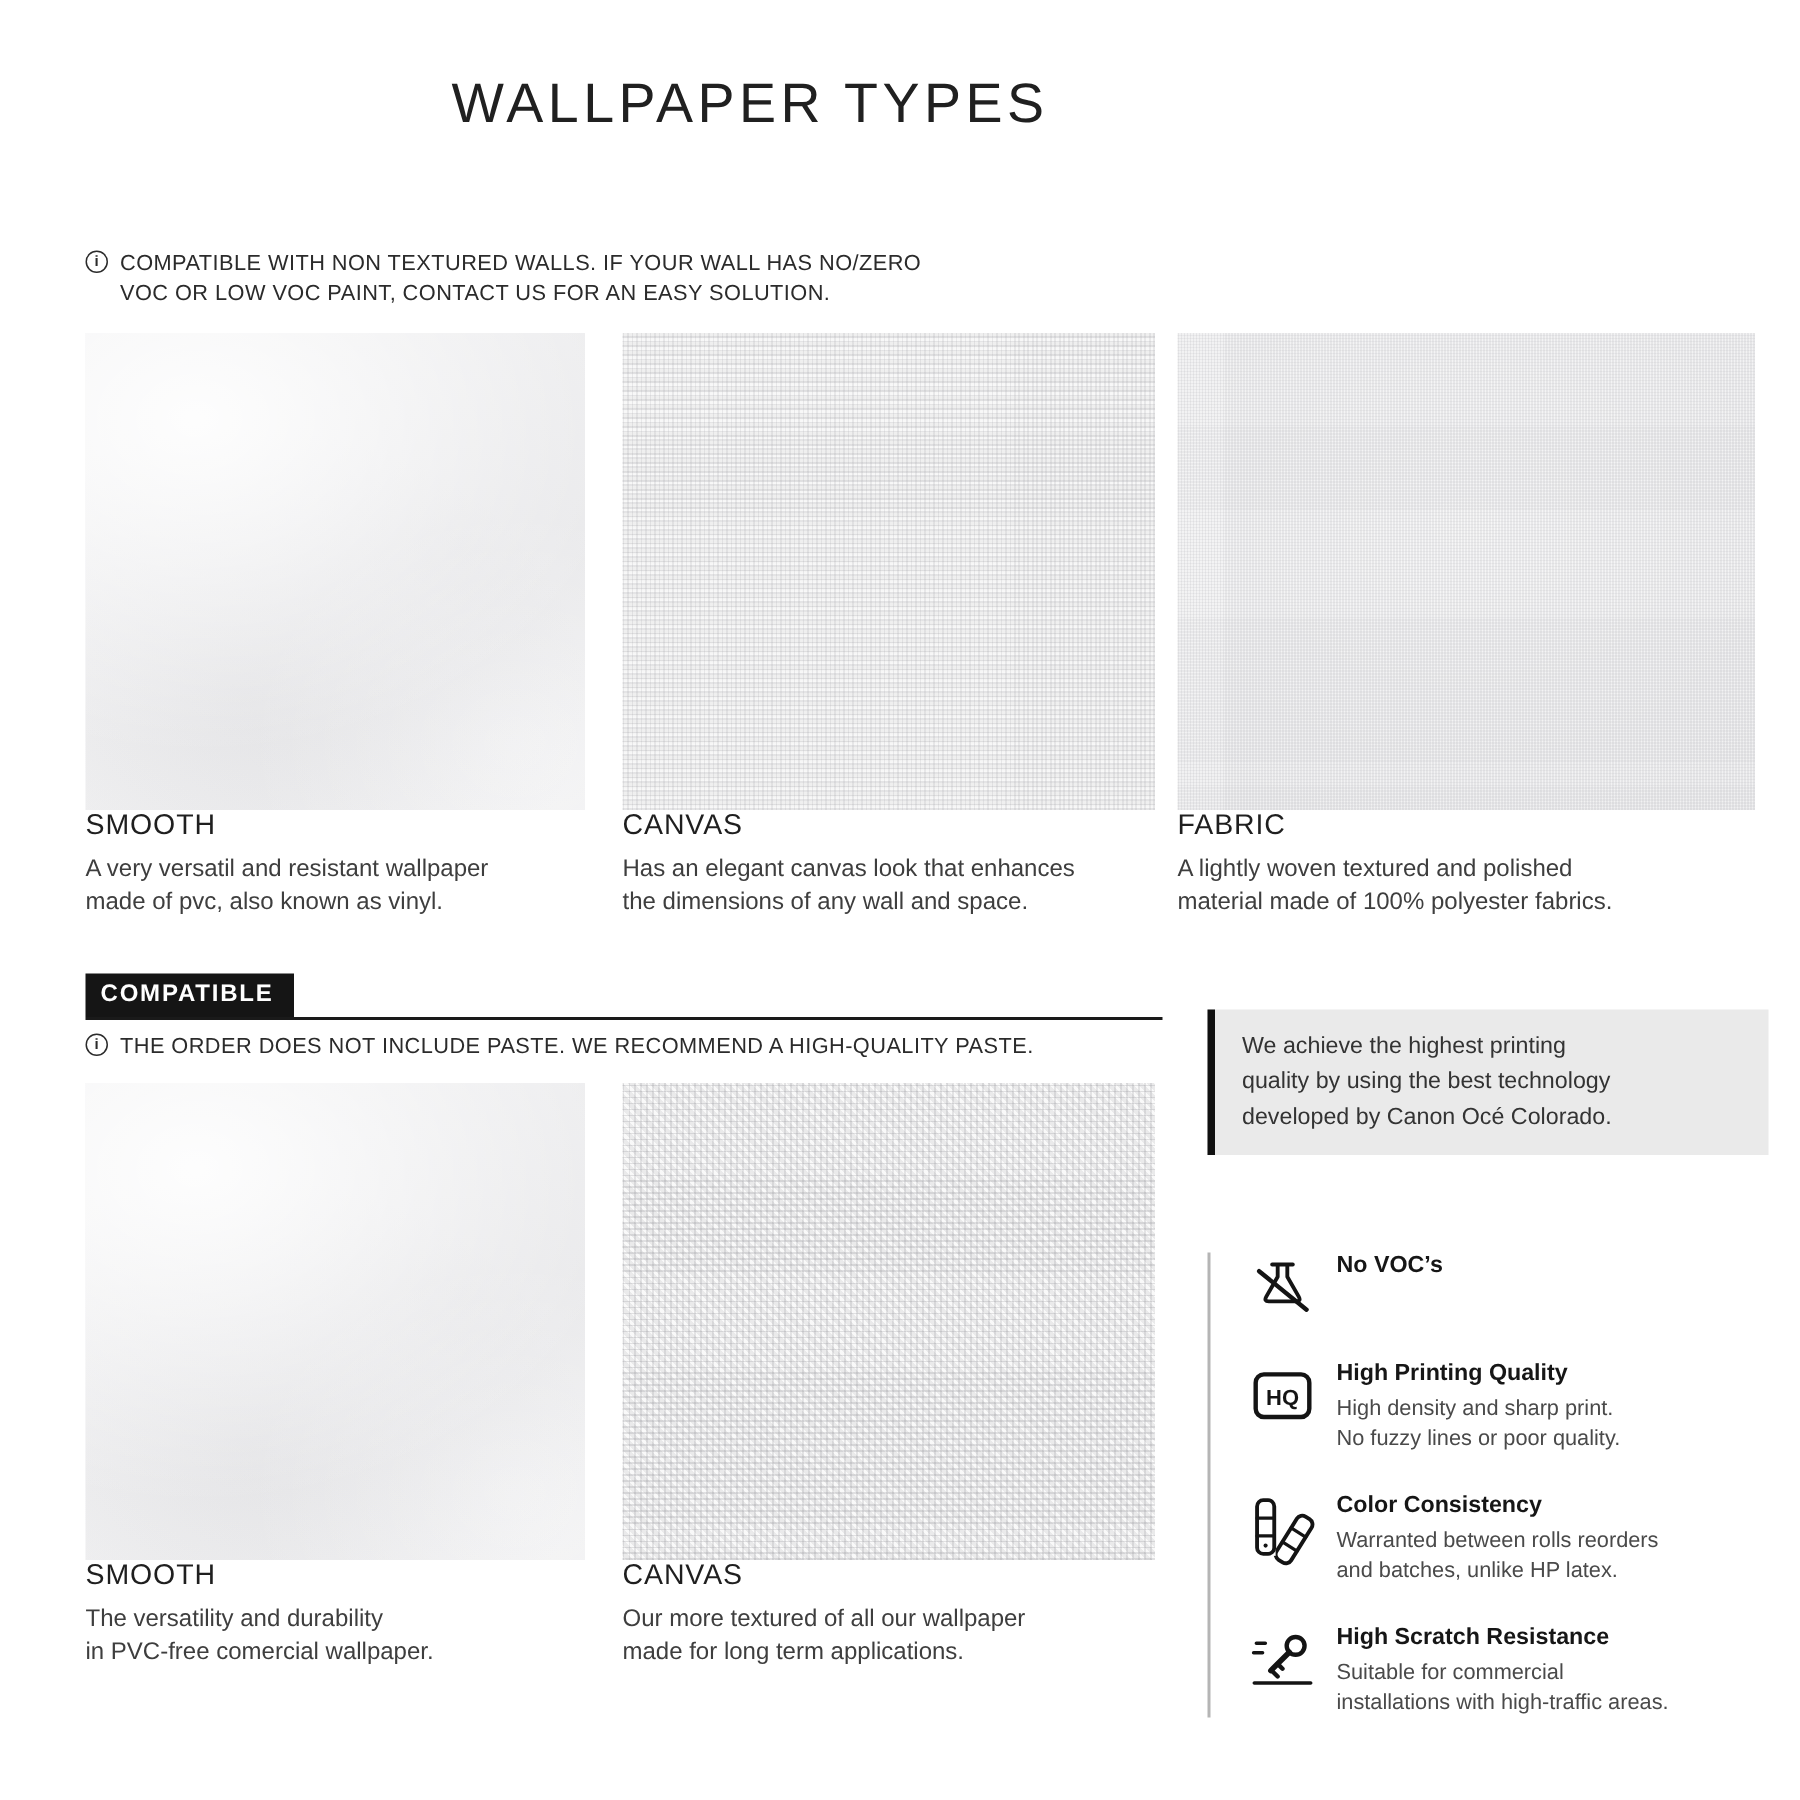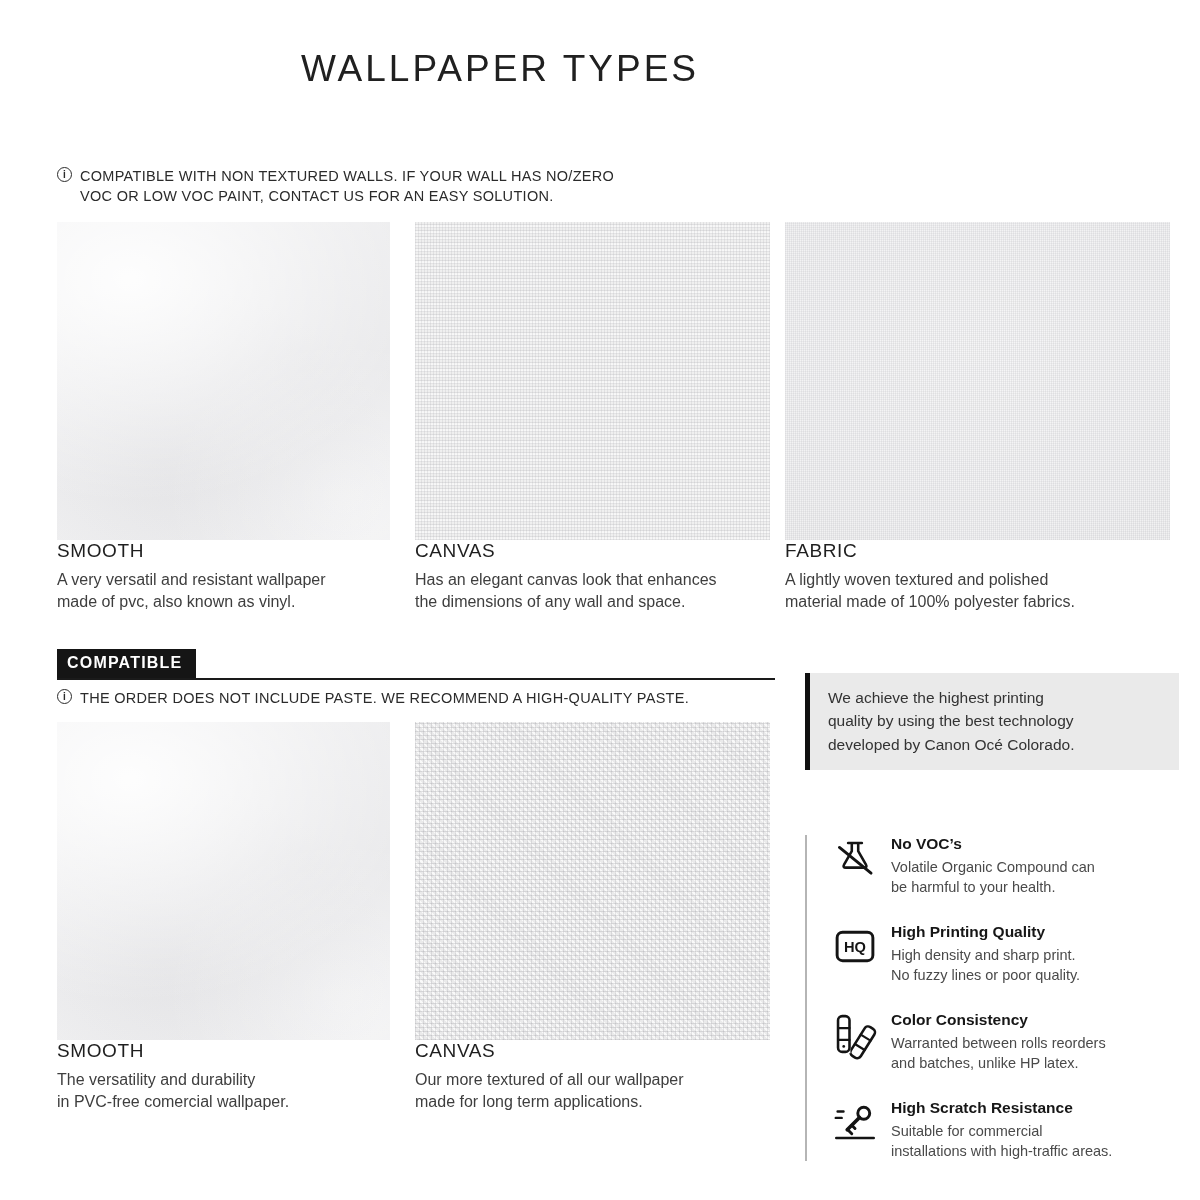--- a/index.html
+++ b/index.html
@@ -162,22 +162,20 @@
     <div class="feature">
       <span class="feature-icon">
         <svg viewBox="0 0 48 48">
           <path class="icon-stroke" stroke-width="2.8" d="M20.5 8 V16.5 L12.2 31 q-1.9 3.5 1.8 3.5 h20 q3.7 0 1.8 -3.5 L27.5 16.5 V8"></path>
           <path class="icon-stroke" stroke-width="2.8" d="M16.5 7.6 h15"></path>
           <path class="icon-stroke" stroke-width="3.2" d="M7 12.5 L41.5 40.5"></path>
         </svg>
       </span>
       <div>
         <div class="feature-title">No VOC’s</div>
-        <div class="feature-desc">Volatile Organic Compound can
-be harmful to your health.</div>
       </div>
     </div>
 
     <div class="feature">
       <span class="feature-icon">
         <svg viewBox="0 0 48 48">
           <rect class="icon-stroke" stroke-width="3.2" x="4.5" y="9" width="39" height="31" rx="6"></rect>
           <text x="24" y="31" font-size="16" font-weight="700" text-anchor="middle" fill="#141414" font-family="Liberation Sans, sans-serif">HQ</text>
         </svg>
       </span>

